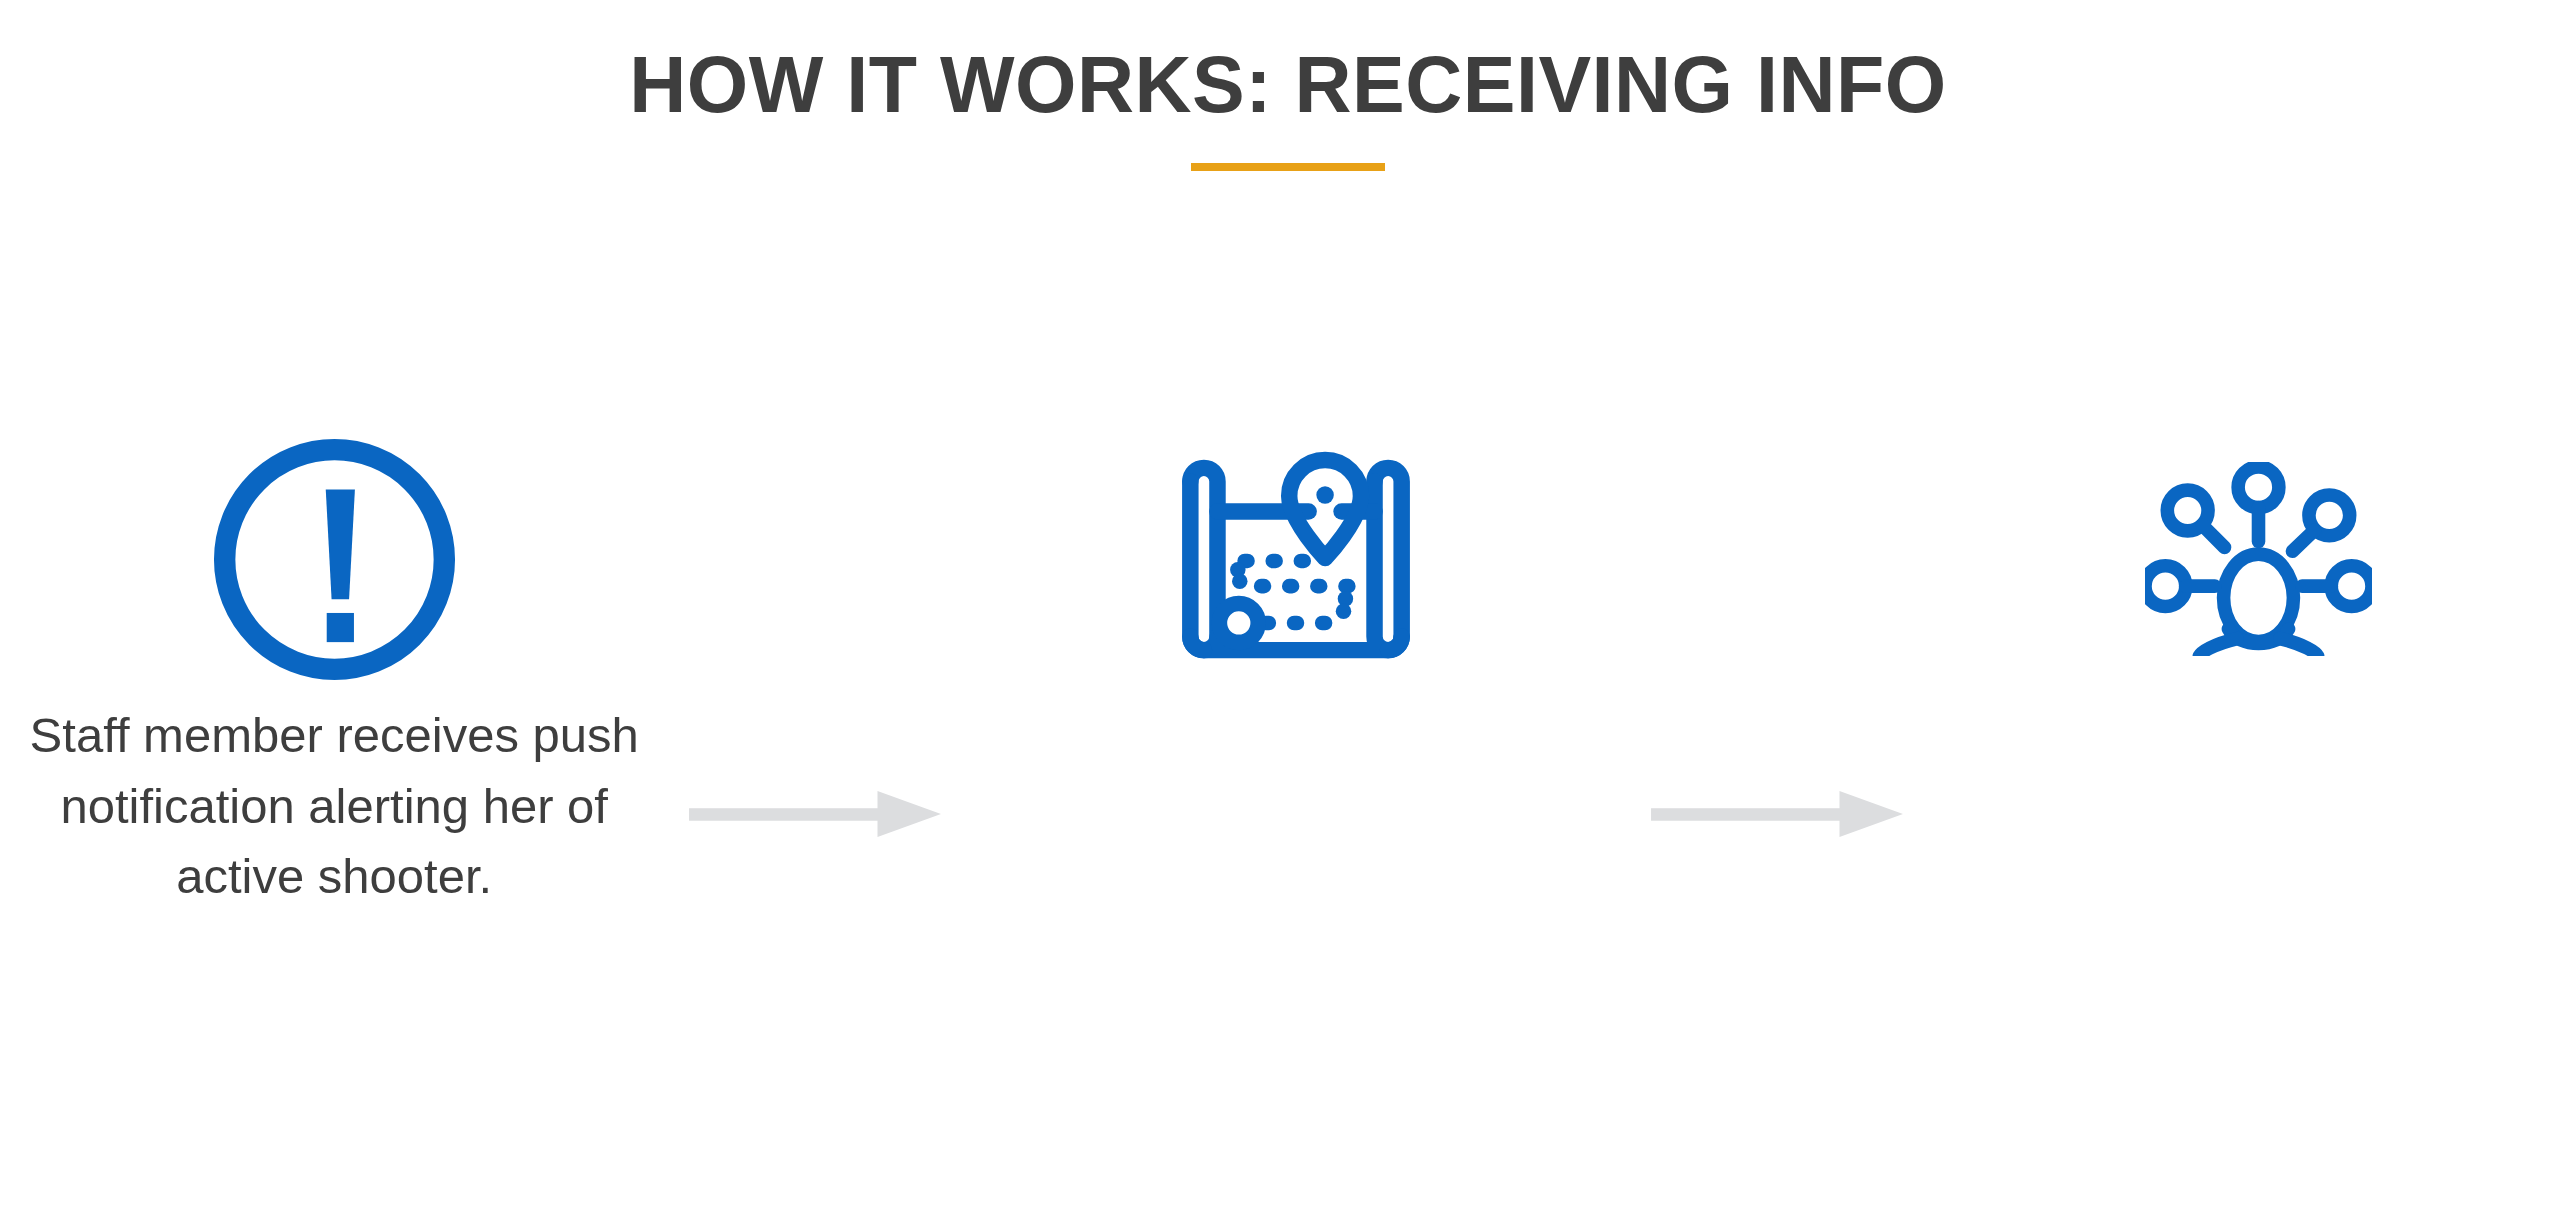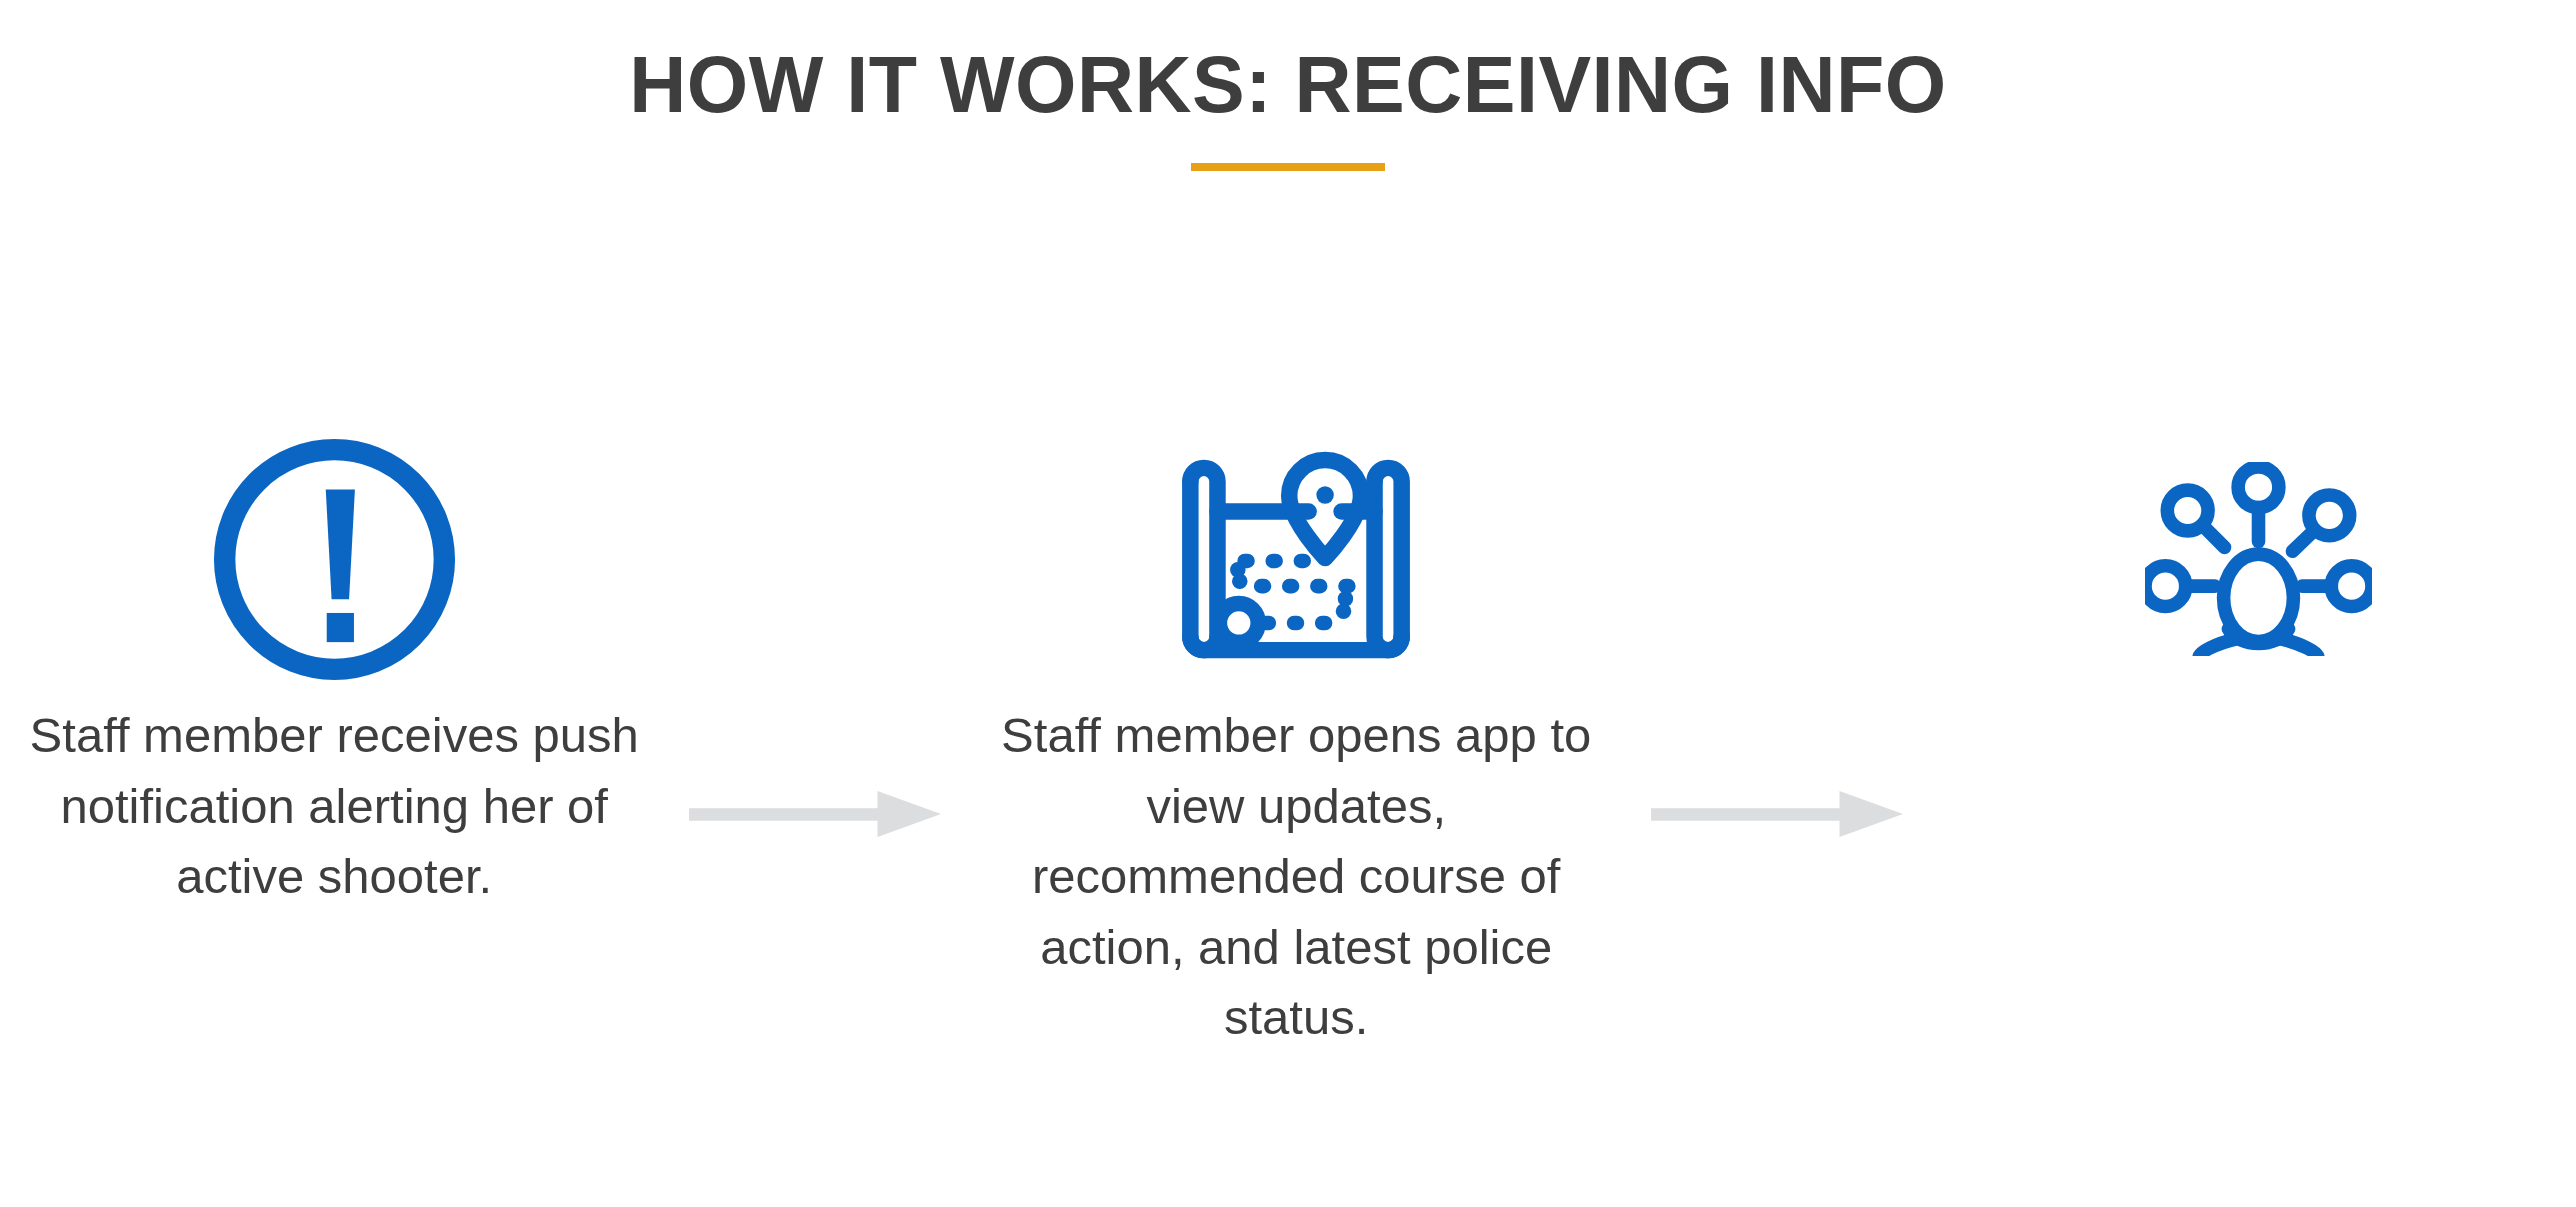--- a/index.html
+++ b/index.html
@@ -155,21 +155,20 @@
         <g fill="#0A66C2">
           <circle cx="71" cy="122" r="8"></circle>
           <circle cx="73" cy="134" r="8"></circle>
           <circle cx="182" cy="152" r="8"></circle>
           <circle cx="180" cy="165" r="8"></circle>
         </g>
 
         <circle cx="72" cy="177" r="20" fill="none" stroke="#0A66C2" stroke-width="16"></circle>
       </svg>
     </div>
-    <p class="step-text">Staff member opens app to view updates, recommended course of action, and latest police status.</p>
   </div>
 
   <div class="arrow-slot">
     <svg class="arrow" width="254" height="50" viewBox="0 0 262 52">
       <rect x="0" y="20" width="205" height="13" fill="#DCDDDF"></rect>
       <path d="M196 2 L262 26 L196 50 Z" fill="#DCDDDF"></path>
     </svg>
   </div>
 
   <div class="step step-3">

